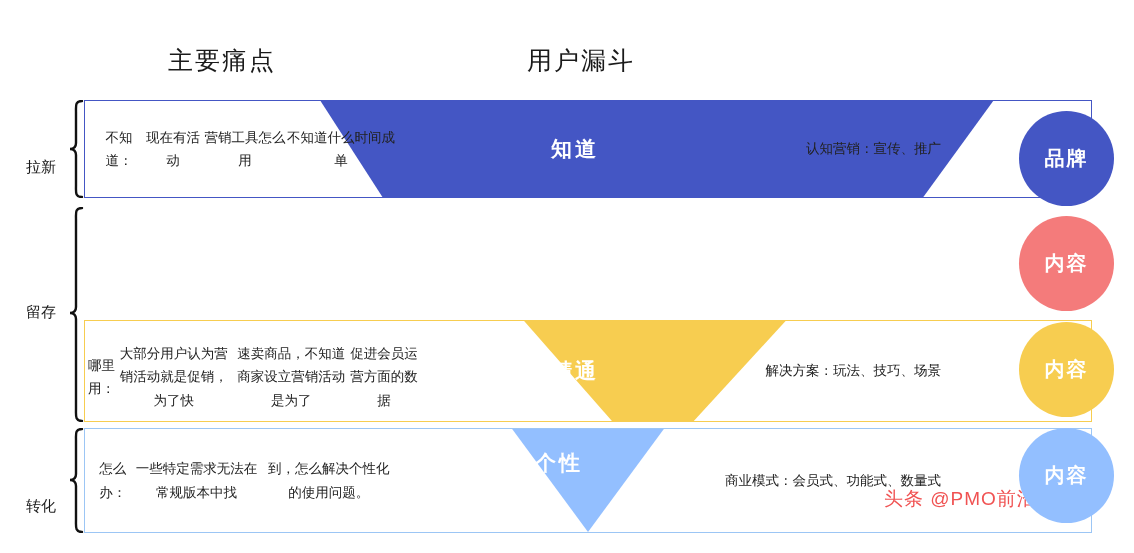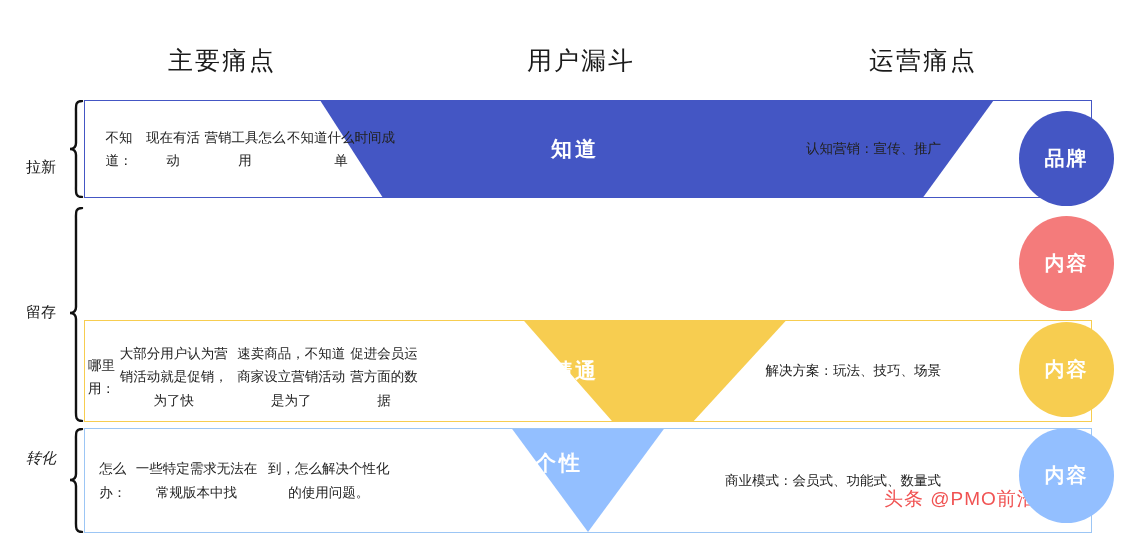--- a/index.html
+++ b/index.html
@@ -92,42 +92,41 @@
     white-space:nowrap;opacity:.92;
   }
 </style>
 </head>
 <body>
 
 <div class="stage">
 
   <div class="col-header" id="hdr-pain">主要痛点</div>
   <div class="col-header" id="hdr-funnel">用户漏斗</div>
-  <div class="col-header" id="hdr-ops">运营痛点</div>
 
   <div class="bracket-group">
     <div class="bracket-label" style="top:150px;margin-top:8px;">拉新</div>
     <div class="bracket" style="top:100px;">
       <svg width="16" height="98" viewBox="0 0 16 98">
         <path d="M14 1 C7 1 8 6 8 12 L8 43 C8 47 6 49 2 49 C6 49 8 51 8 55 L8 86 C8 92 7 97 14 97" fill="none" stroke="#111" stroke-width="2.4" stroke-linecap="round"></path>
       </svg>
     </div>
   </div>
 
   <div class="bracket-group">
     <div class="bracket-label" style="top:303px;">留存</div>
     <div class="bracket" style="top:207px;">
       <svg width="16" height="215" viewBox="0 0 16 215">
         <path d="M14 1 C7 1 8 6 8 12 L8 100 C8 104 6 106 2 106 C6 106 8 108 8 112 L8 202 C8 209 7 214 14 214" fill="none" stroke="#111" stroke-width="2.4" stroke-linecap="round"></path>
       </svg>
     </div>
   </div>
 
   <div class="bracket-group">
-    <div class="bracket-label" style="top:449px;font-style:italic;">转化</div>
+    <div class="bracket-label" style="top:497px;">转化</div>
     <div class="bracket" style="top:428px;">
       <svg width="16" height="105" viewBox="0 0 16 105">
         <path d="M14 1 C7 1 8 6 8 12 L8 46 C8 50 6 52 2 52 C6 52 8 54 8 58 L8 92 C8 99 7 104 14 104" fill="none" stroke="#111" stroke-width="2.4" stroke-linecap="round"></path>
       </svg>
     </div>
   </div>
 
   <div class="row row-1">
     <svg class="funnel-svg" viewBox="0 0 1008 98" preserveAspectRatio="none">
       <polygon points="236,0 910,0 840,98 298,98" fill="#4456c4"></polygon>

